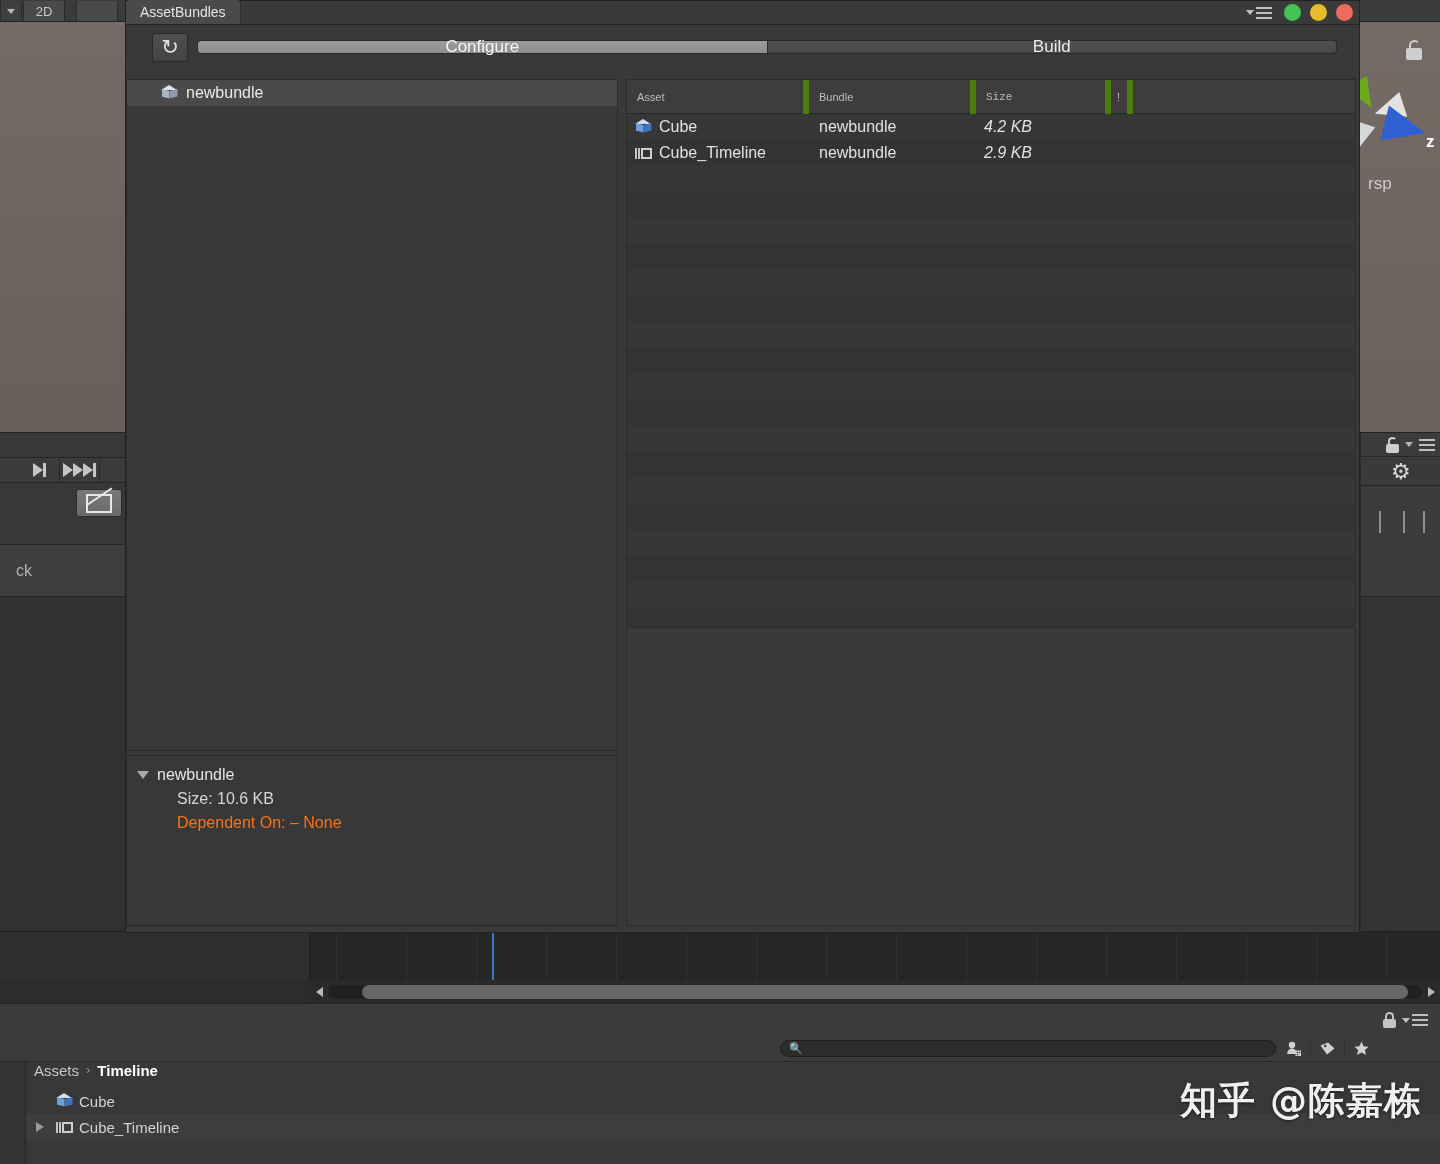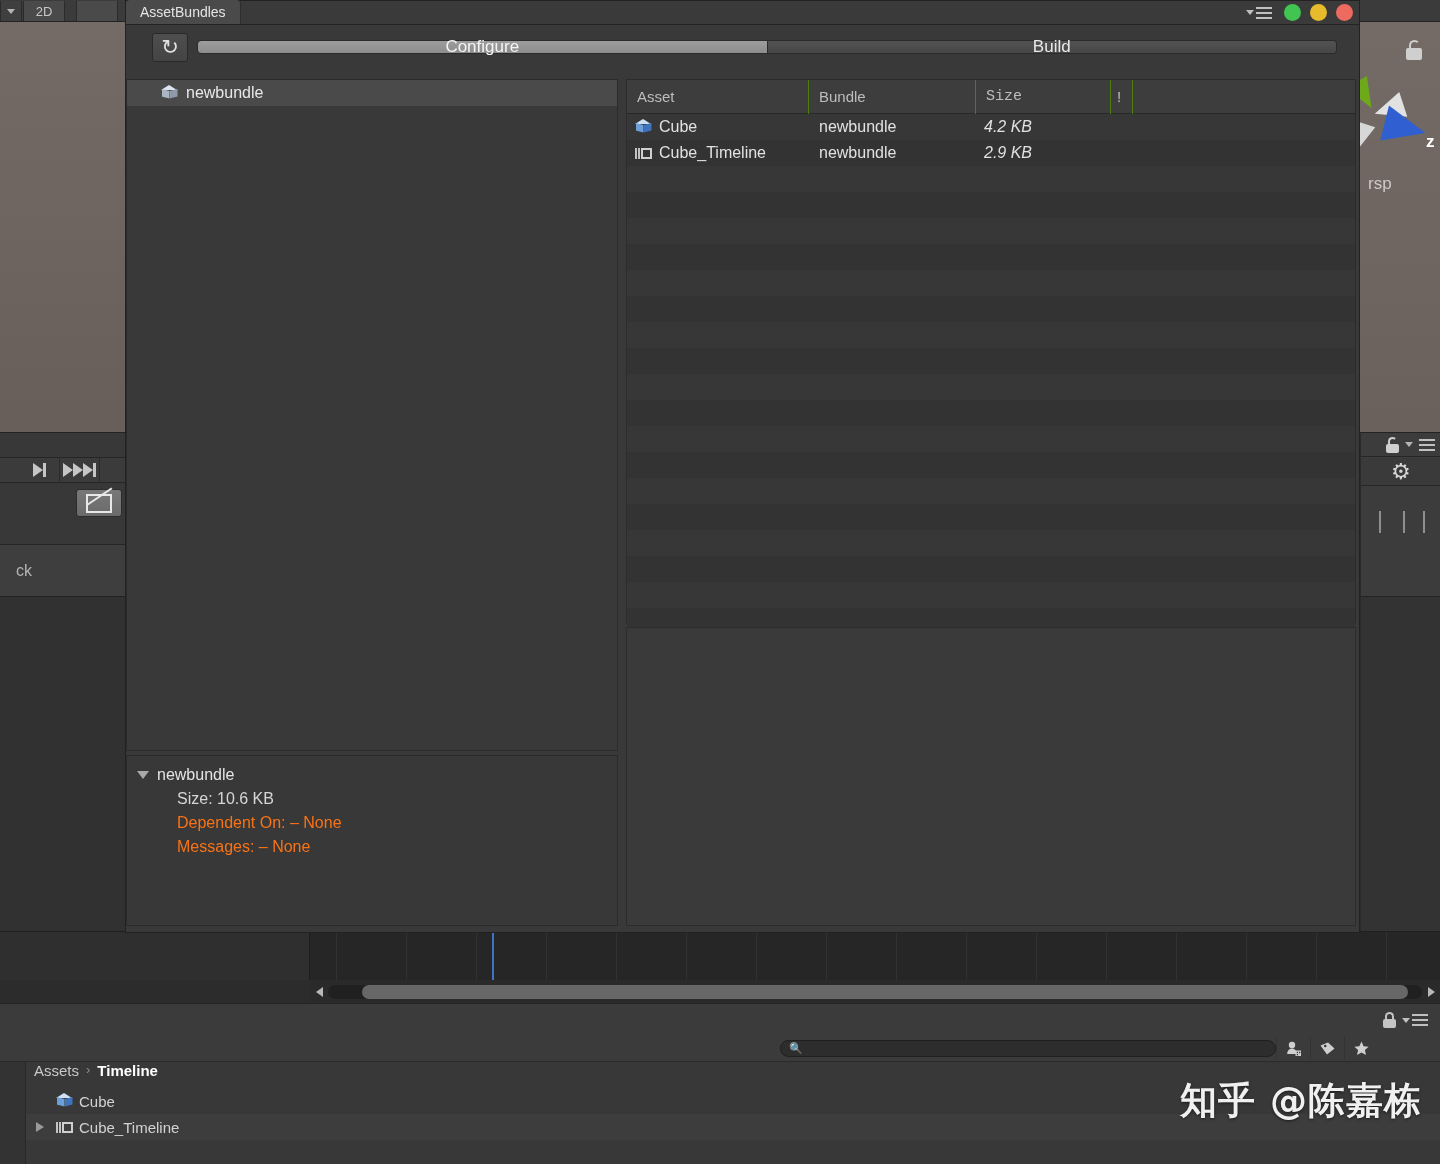--- a/index.html
+++ b/index.html
@@ -342,21 +342,21 @@
   .asset-table {
     position: absolute; left: 500px; top: 78px; width: 730px; height: 544px;
     background: #333333; border: 1px solid #2c2c2c;
   }
   .at-head {
     height: 34px; display: flex; align-items: center;
     background: #3d3d3d; border-bottom: 1px solid #272727;
   }
   .at-th {
     height: 34px; display: flex; align-items: center; padding-left: 10px;
-    color: #bdbdbd; font-size: 15px; border-right: 1px solid #4d7c0f;
+    color: #bdbdbd; font-size: 11px; border-right: 6px solid #4d7c0f;
   }
   .at-th.c1 { width: 182px; }
   .at-th.c2 { width: 167px; }
   .at-th.c3 { width: 135px; font-family: Liberation Mono, monospace; }
   .at-th.c4 { width: 22px; padding-left: 6px; }
   .at-row { height: 26px; display: flex; align-items: center; font-size: 16px; color: #e1e1e1; }
   .at-row.odd { background: #373737; }
   .at-row.even { background: #333333; }
   .at-td { height: 26px; display: flex; align-items: center; gap: 7px; padding-left: 8px; }
   .at-td.c1 { width: 190px; }
@@ -620,21 +620,20 @@
       </div>
     </div>
 
     <div class="bundle-detail">
       <div class="bd-head">
         <span class="bd-tri"></span>
         <span>newbundle</span>
       </div>
       <div class="bd-line">Size: 10.6 KB</div>
       <div class="bd-line dim">Dependent On: – None</div>
-      <div class="bd-line dim">Messages: – None</div>
     </div>
 
     <div class="asset-table">
       <div class="at-head">
         <span class="at-th c1">Asset</span>
         <span class="at-th c2">Bundle</span>
         <span class="at-th c3">Size</span>
         <span class="at-th c4">!</span>
       </div>
       <div class="at-row odd">

